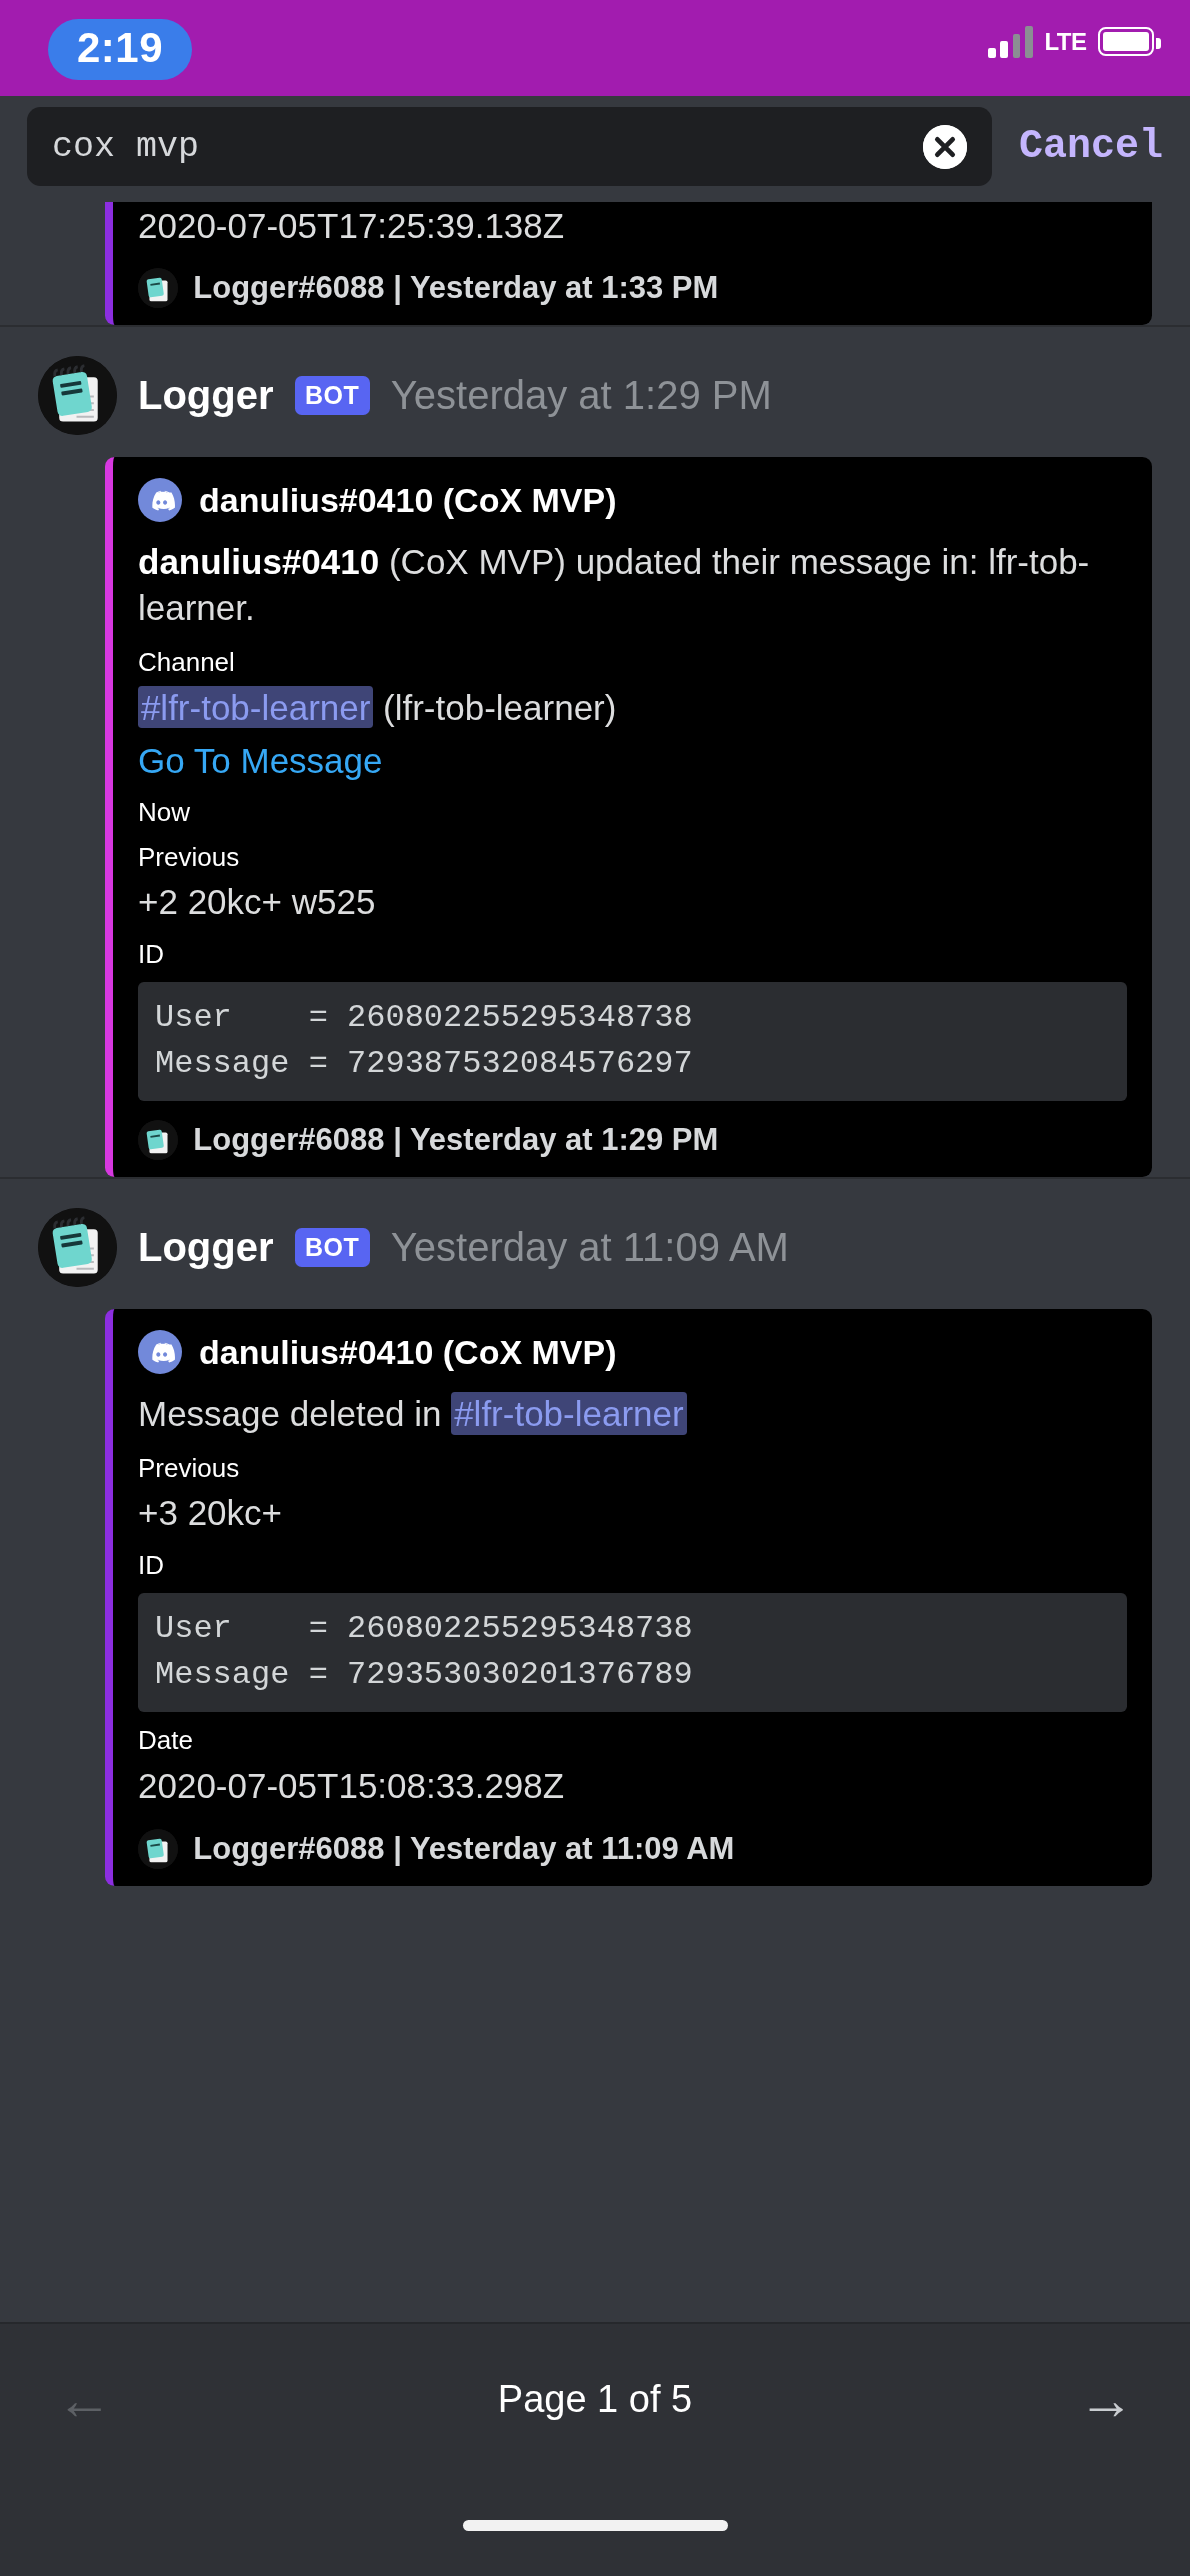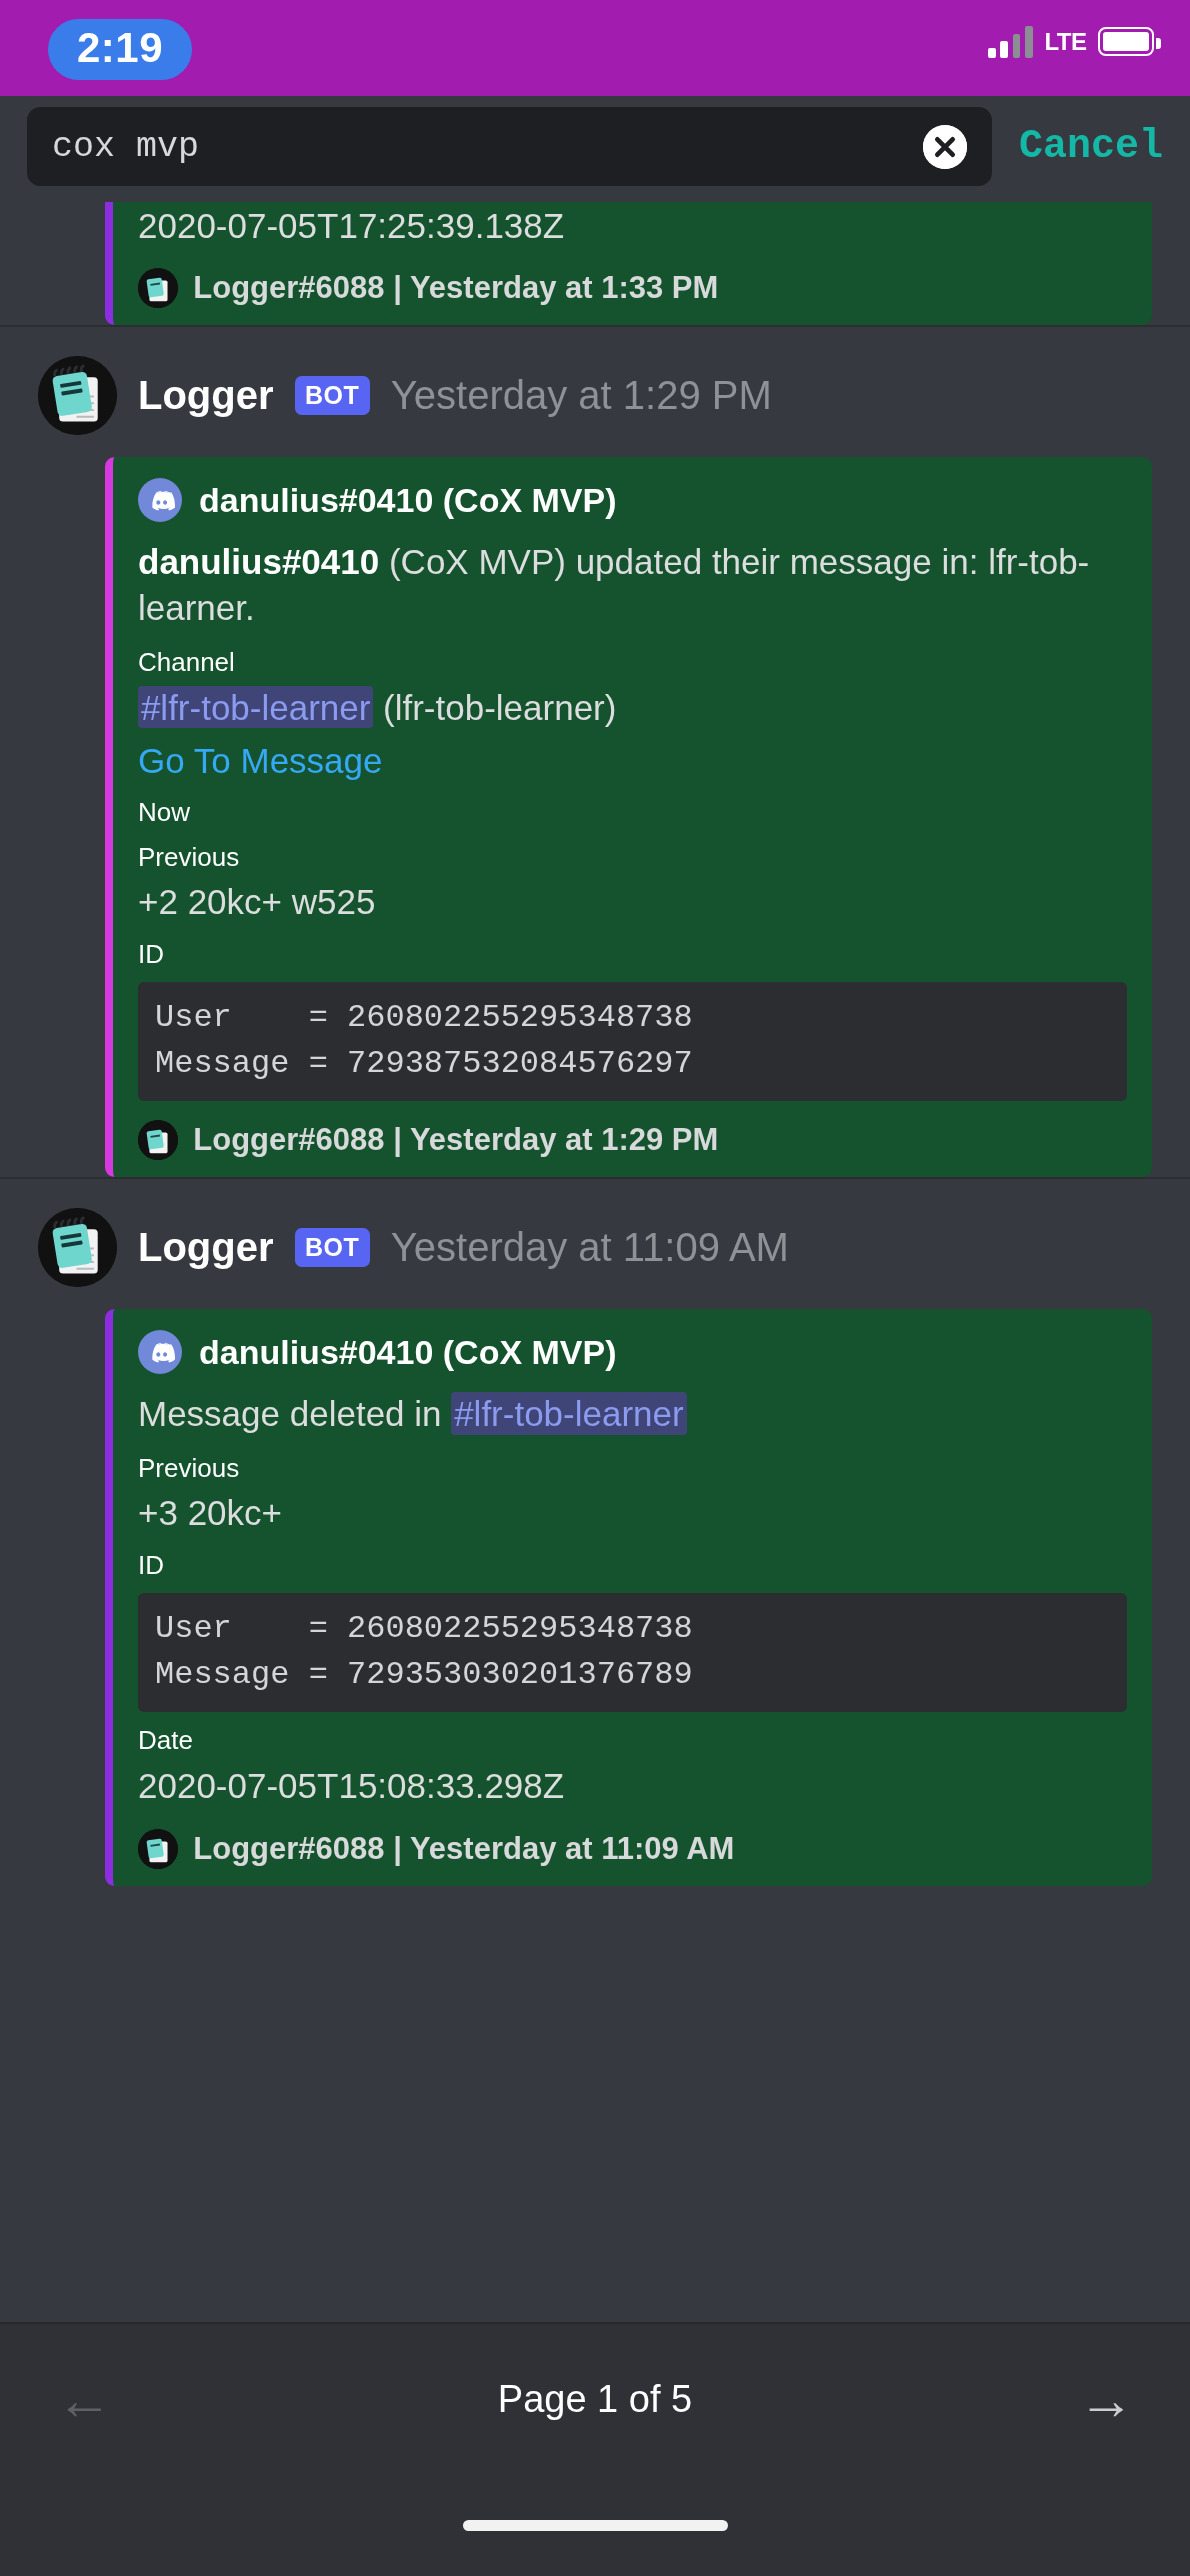--- a/index.html
+++ b/index.html
@@ -52,21 +52,21 @@
     display: flex; align-items: center; padding: 0 25px; position: relative;
   }
   .search-value { color: #d6d8db; font-size: 35px; flex: 1; }
   .clear-btn {
     width: 44px; height: 44px; border-radius: 50%; background: #fff;
     display: flex; align-items: center; justify-content: center;
     flex-shrink: 0;
   }
   .clear-btn svg { display:block; }
   .cancel-btn {
-    color: #14b8a6; font-size: 40px; font-weight: 700; margin-left: 27px;
+    color: #c4b5fd; font-size: 40px; font-weight: 700; margin-left: 27px;
     white-space: nowrap;
   }
 
   
   .msglist {
     position: absolute; top: 196px; left: 0; width: 1190px; height: 2126px;
     background: #36393f; overflow: hidden;
   }
   .msg { background: #36393f; position: relative; }
   .msg.clipped { background: #36393f; }
@@ -83,21 +83,21 @@
   .avatar svg { position:absolute; left:0; top:0; }
   .author { color: #fff; font-size: 40px; font-weight: 700; }
   .bot-tag {
     background: #5865f2; color: #fff; font-size: 25px; font-weight: 700;
     border-radius: 6.7px; padding: 4.8px 10.5px 5.8px 10.5px; letter-spacing: 0.5px;
   }
   .msg-time { color: #8e9297; font-size: 40px; }
 
   .embed {
     margin: 22px 38px 0 105px;
-    background: #14532d; border-radius: 9.6px;
+    background: #000000; border-radius: 9.6px;
     border-left: 8.6px solid #a352e0;
     padding: 21px 25px 17px 25px;
   }
   .embed.magenta { border-left-color: #d738e0; }
   .embed.purple  { border-left-color: #8c2ee0; }
   .embed.clipped-top {
     margin-top: 0; border-top-left-radius: 0; border-top-right-radius: 0;
     padding-top: 0;
   }
 

